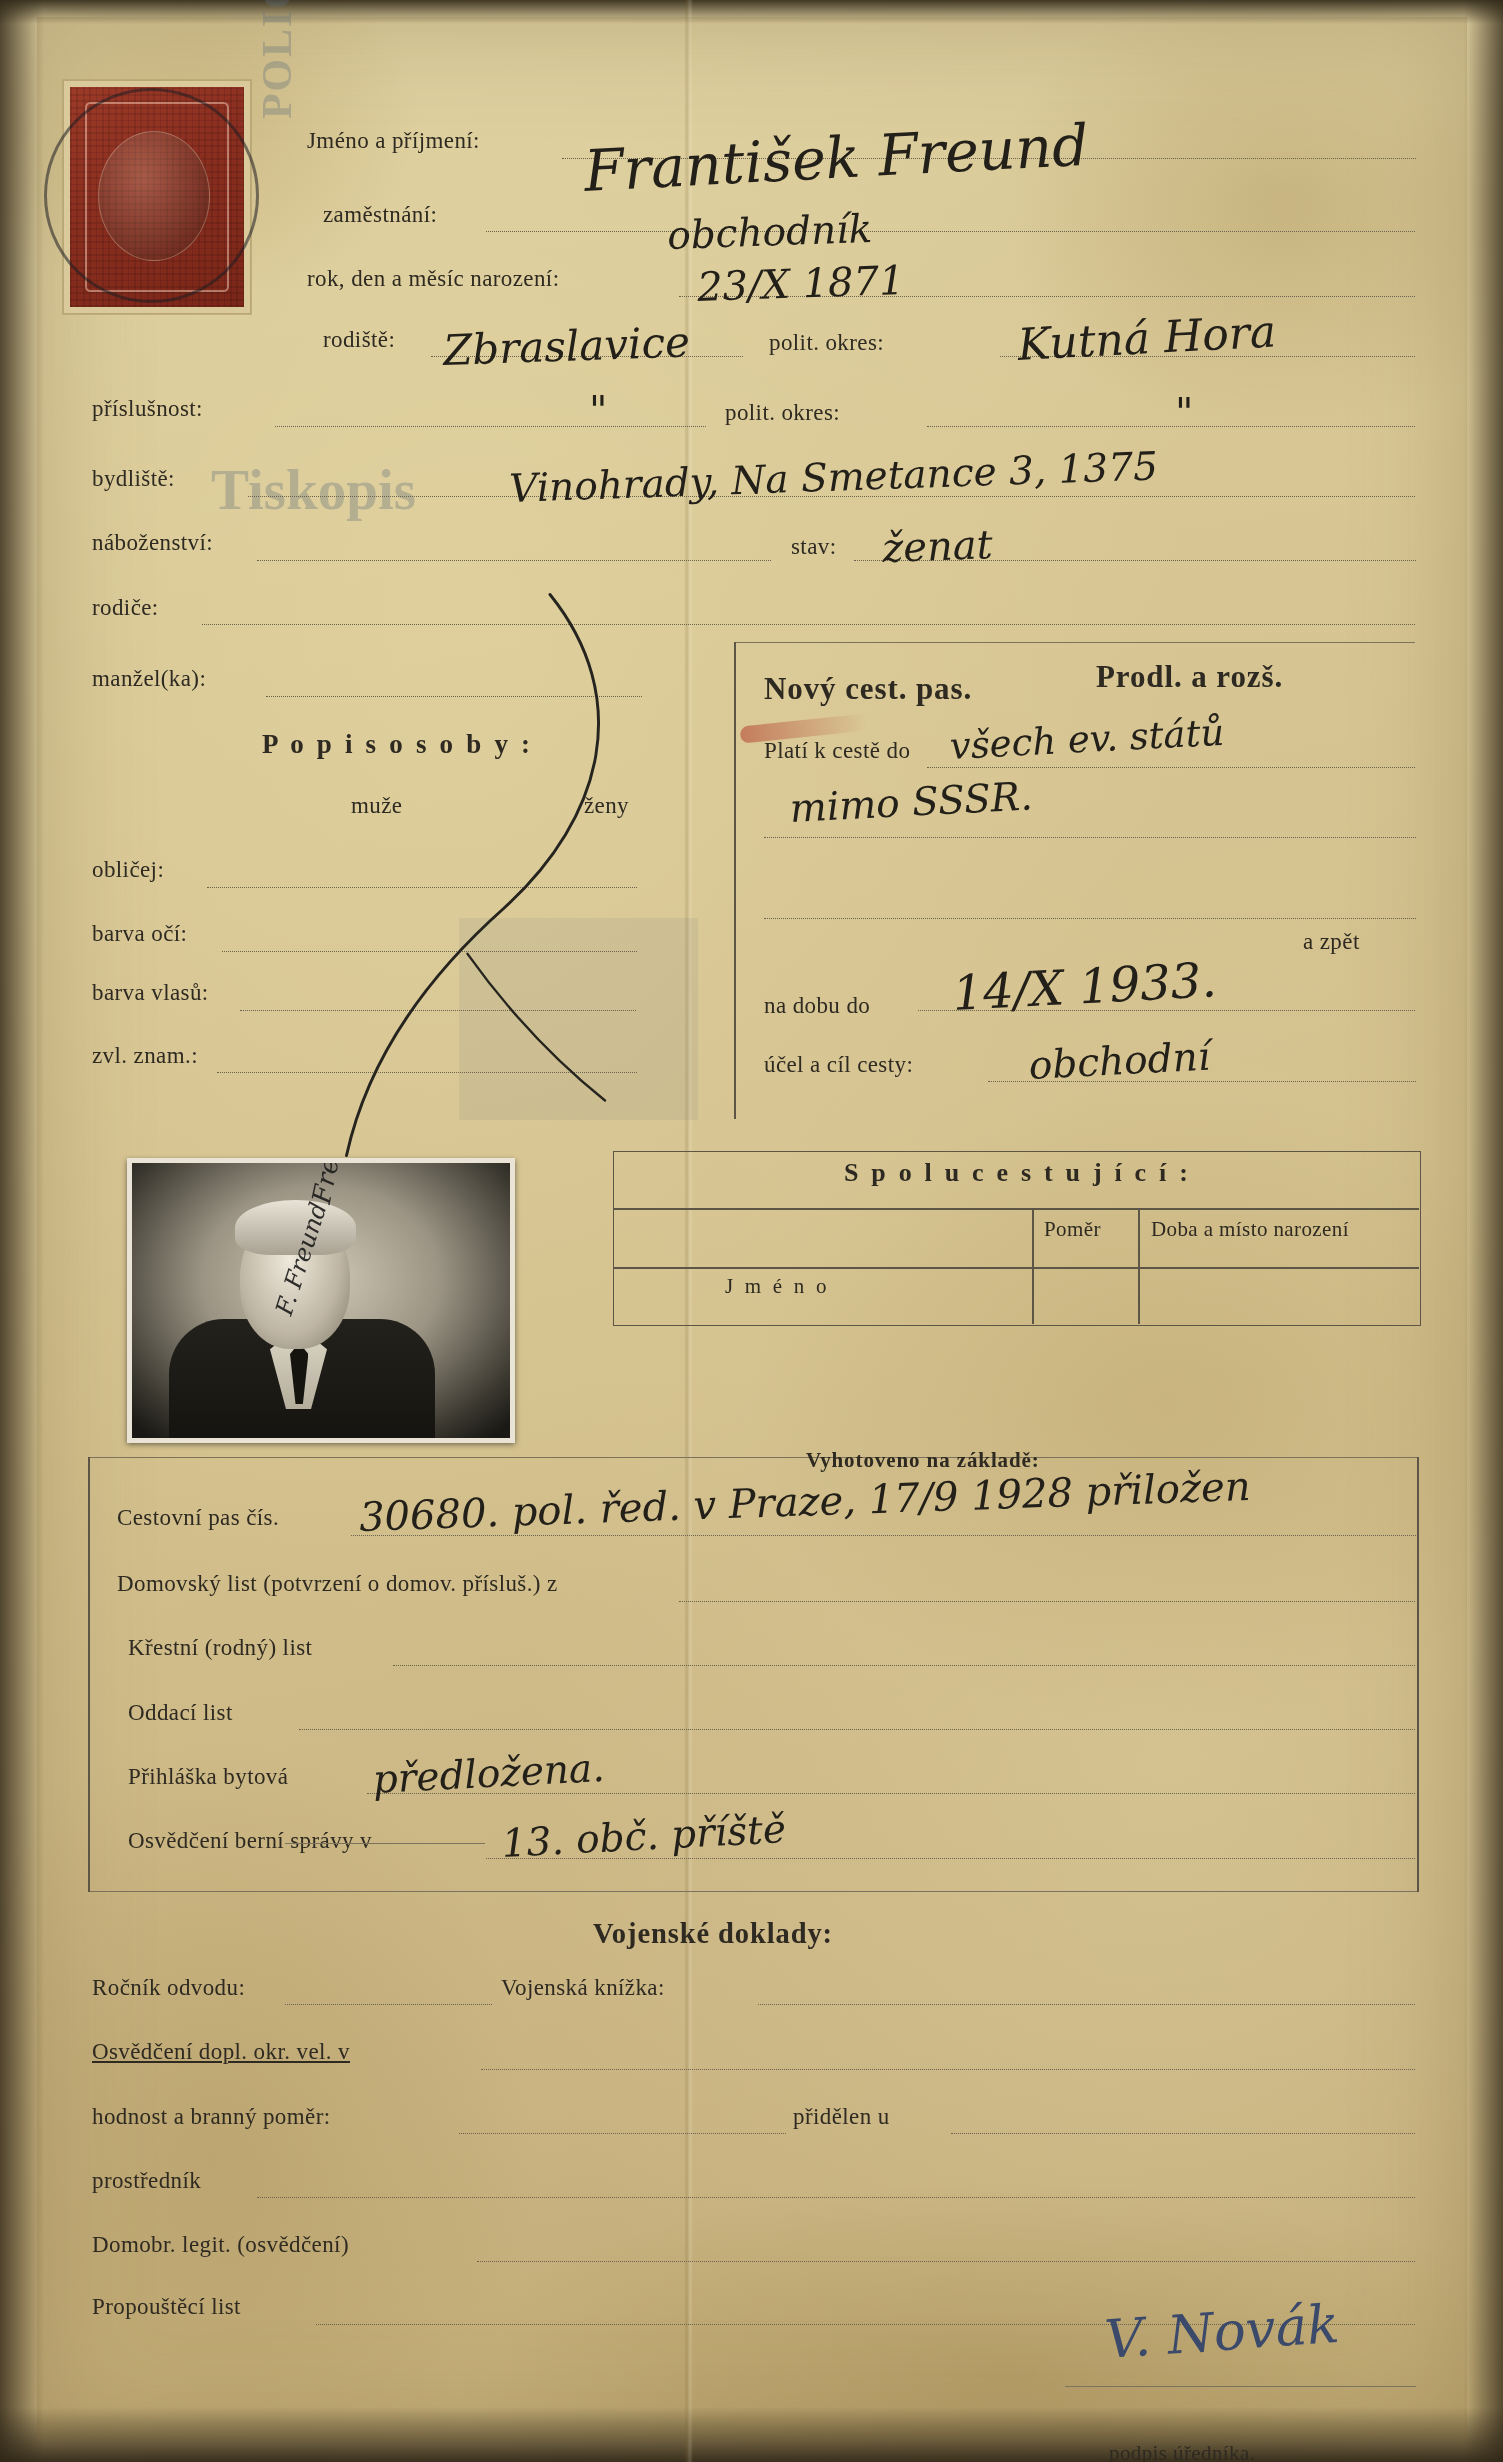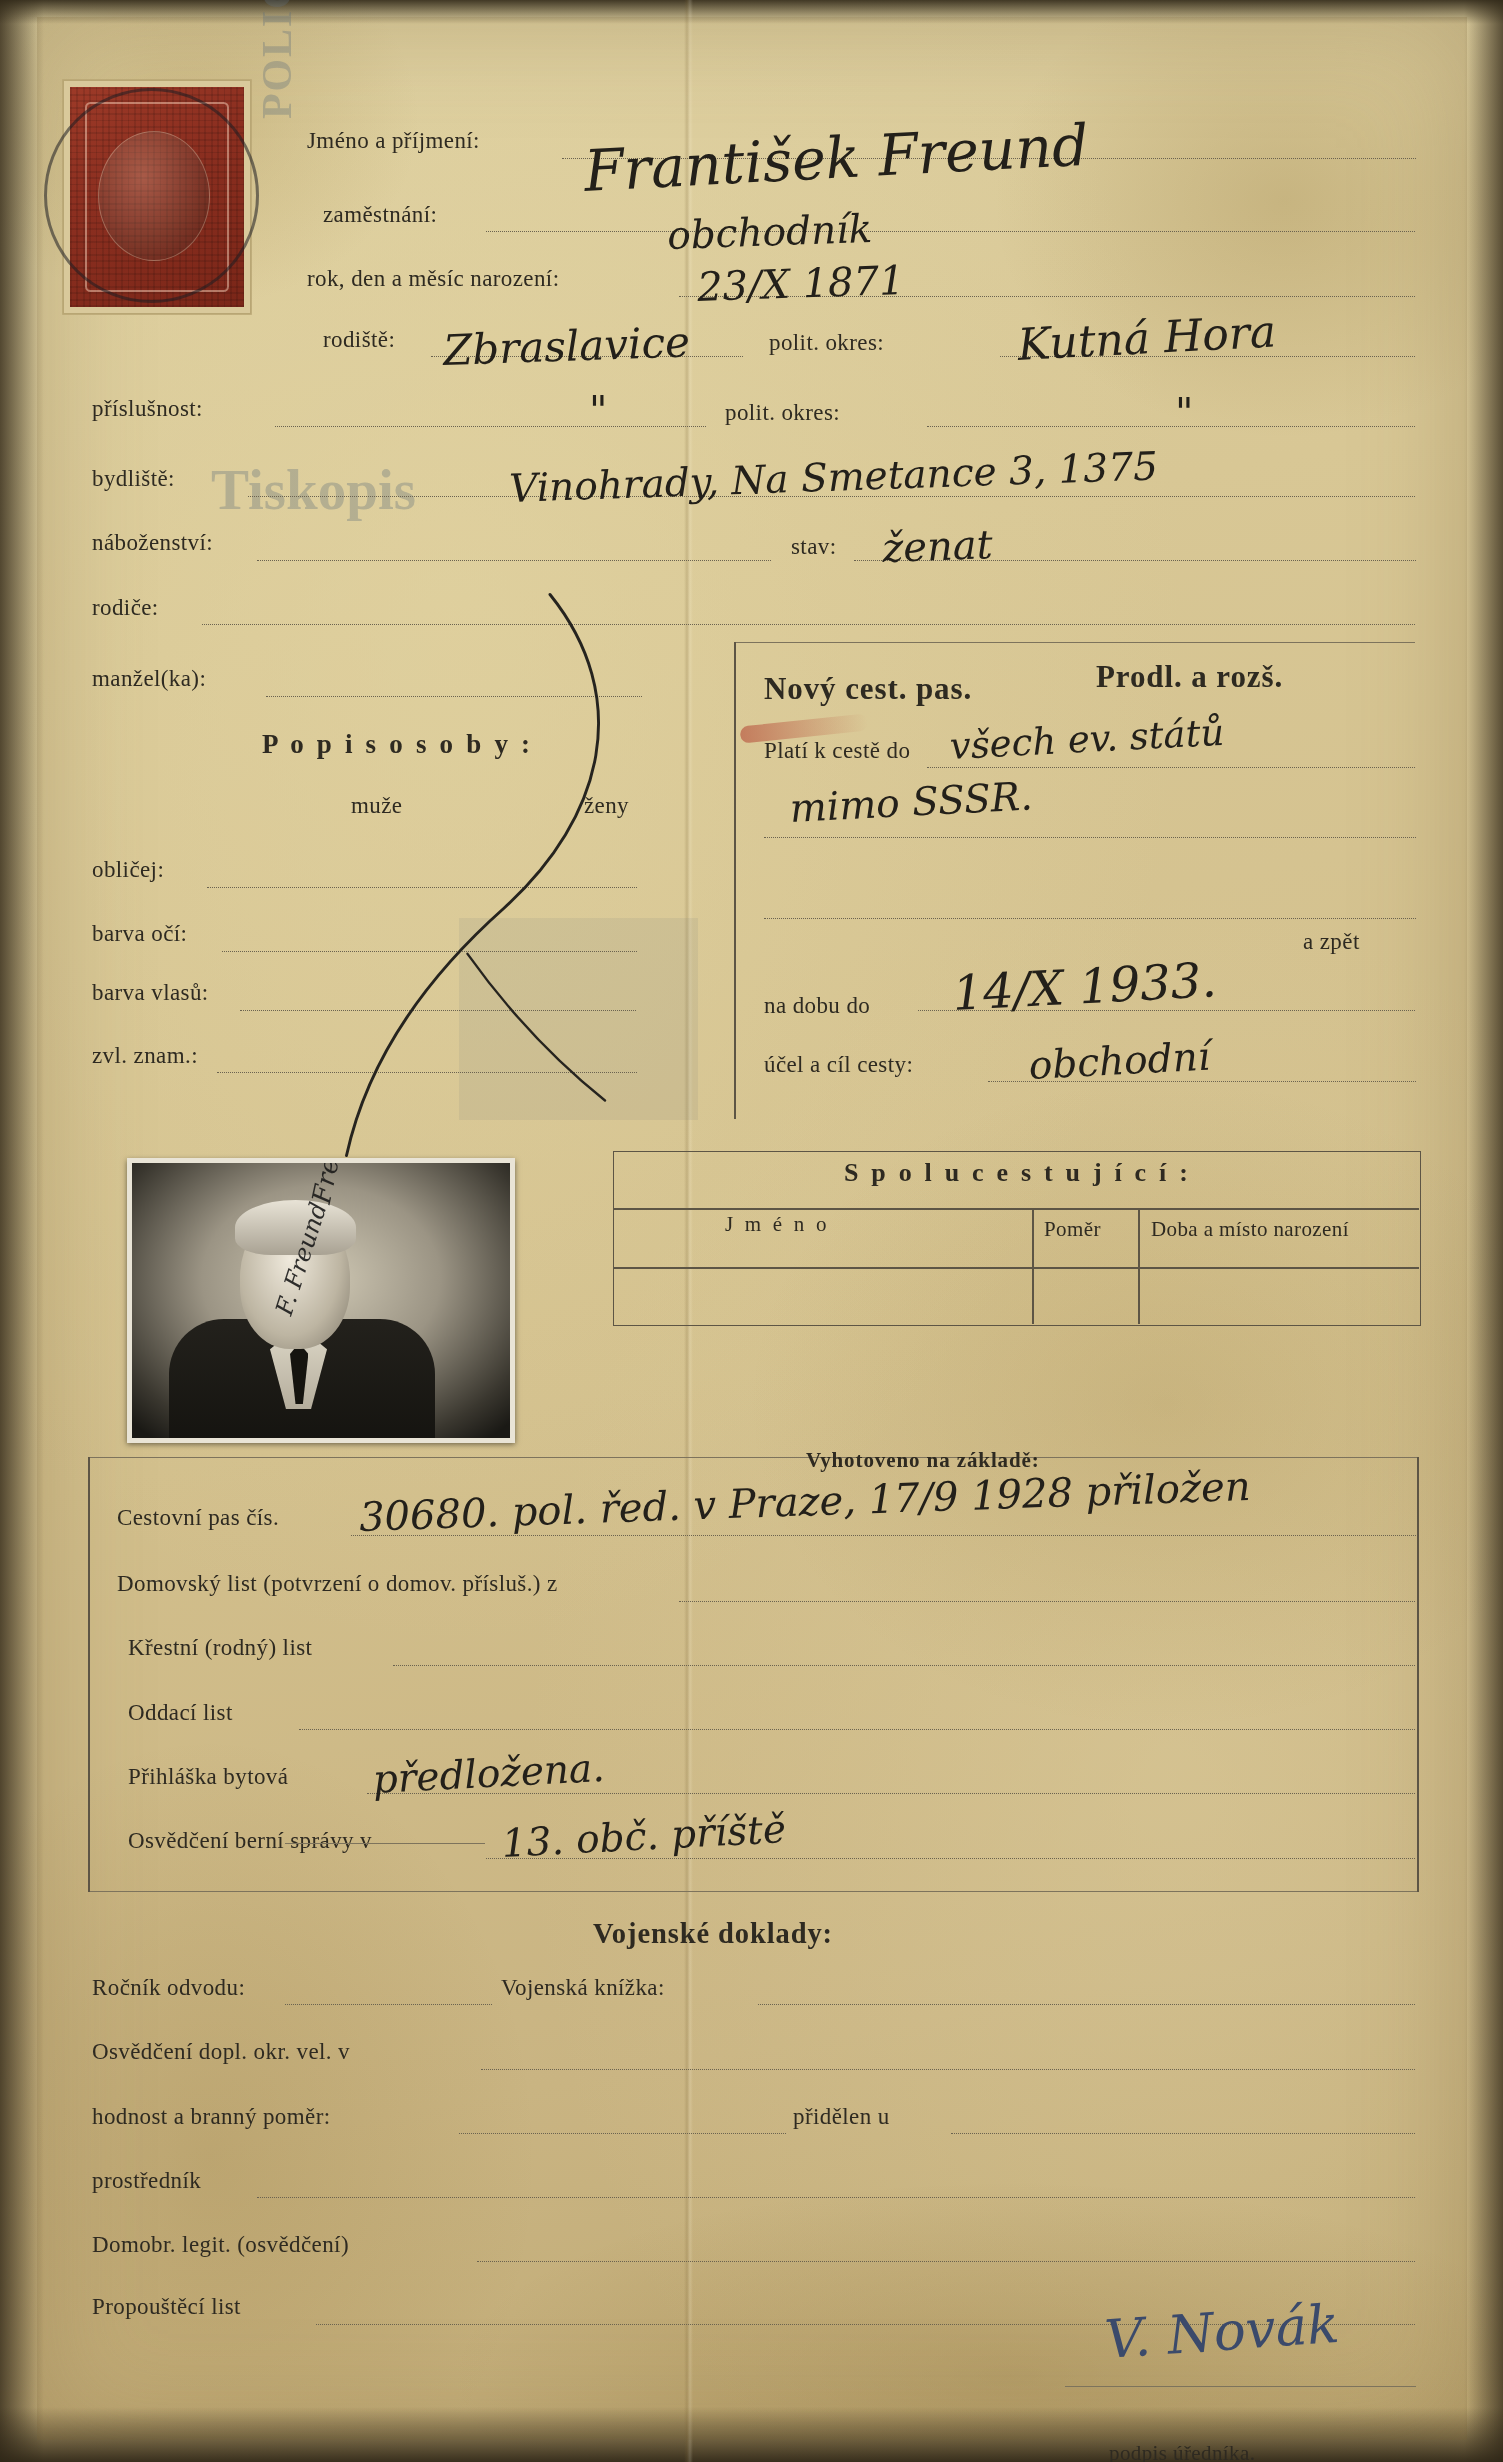--- a/index.html
+++ b/index.html
@@ -322,21 +322,21 @@
     <div class="sig2">F. Freund</div>
   </div>
 
   <div class="box" style="left:613px;top:1151px;width:806px;height:173px;"></div>
   <div class="lbl b sp" style="left:844px;top:1158px;font-size:26px;">S p o l u c e s t u j í c í :</div>
   <div class="boxline" style="left:613px;top:1208px;width:806px;height:1.8px;"></div>
   <div class="boxline" style="left:1032px;top:1208px;width:1.8px;height:116px;"></div>
   <div class="boxline" style="left:1138px;top:1208px;width:1.8px;height:116px;"></div>
   <div class="boxline" style="left:613px;top:1267px;width:806px;height:1.8px;"></div>
 
-  <div class="lbl sp" style="left:725px;top:1212px;font-size:21px;">J m é n o</div>
+  <div class="lbl sp" style="left:725px;top:1274px;font-size:21px;">J m é n o</div>
   <div class="lbl" style="left:1044px;top:1217px;font-size:21px;">Poměr</div>
   <div class="lbl" style="left:1151px;top:1217px;font-size:21px;">Doba a místo narození</div>
 
   <div class="lbl" style="left:630px;top:1228px;"></div>
   <div class="lbl" style="left:630px;top:1283px;"></div>
 
   <div class="rule" style="left:88px;top:1457px;width:1331px;"></div>
   <div class="lbl b" style="left:806px;top:1448px;font-size:21px;letter-spacing:0.9px;">Vyhotoveno na základě:</div>
 
   <div class="lbl" style="left:117px;top:1505px;">Cestovní pas čís.</div>
@@ -365,21 +365,21 @@
   <div class="boxline" style="left:88px;top:1457px;width:1.8px;height:435px;"></div>
   <div class="boxline" style="left:1417px;top:1457px;width:1.8px;height:435px;"></div>
 
   <div class="lbl b" style="left:593px;top:1918px;font-size:28.5px;letter-spacing:0.9px;">Vojenské doklady:</div>
 
   <div class="lbl" style="left:92px;top:1975px;">Ročník odvodu:</div>
   <div class="dots" style="left:285px;top:2004px;width:207px;"></div>
   <div class="lbl" style="left:501px;top:1975px;">Vojenská  knížka:</div>
   <div class="dots" style="left:758px;top:2004px;width:657px;"></div>
 
-  <div class="lbl" style="left:92px;top:2039px;">Osvědčení dopl. okr. vel. v</div>
+  <div class="lbl" style="left:92px;top:2039px;text-decoration:underline;">Osvědčení dopl. okr. vel. v</div>
   <div class="dots" style="left:481px;top:2069px;width:934px;"></div>
 
   <div class="lbl" style="left:92px;top:2104px;">hodnost a branný poměr:</div>
   <div class="dots" style="left:459px;top:2133px;width:327px;"></div>
   <div class="lbl" style="left:793px;top:2104px;">přidělen u</div>
   <div class="dots" style="left:951px;top:2133px;width:464px;"></div>
 
   <div class="lbl" style="left:92px;top:2168px;">prostředník</div>
   <div class="dots" style="left:257px;top:2197px;width:1158px;"></div>
 

